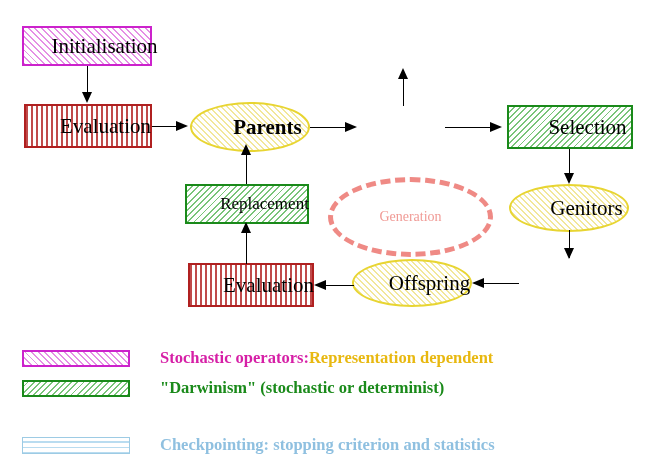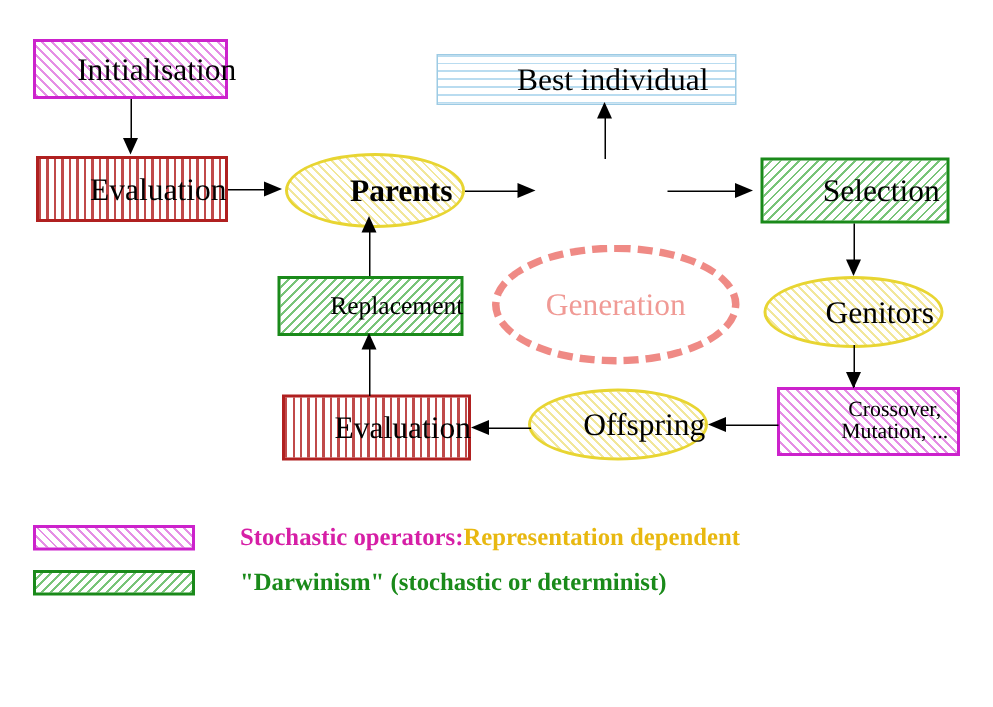--- a/index.html
+++ b/index.html
@@ -157,37 +157,34 @@
 <body>
 
 <div id="canvas">
 
   <div class="node fill-magenta" style="left:22px; top:26px; width:130px; height:40px; font-size:21px;">Initialisation</div>
 
   <div class="node fill-red" style="left:24px; top:104px; width:128px; height:44px; font-size:21px;">Evaluation</div>
 
   <div class="node ellipse fill-yellow" style="left:190px; top:102px; width:120px; height:50px; font-size:21px;font-weight:bold;">Parents</div>
 
-  <div class="node fill-blue" style="left:291px; top:36px; width:200px; height:34px; font-size:21px;">Best individual</div>
 
 
   <div class="node fill-green" style="left:507px; top:105px; width:126px; height:44px; font-size:21px;">Selection</div>
 
   <div class="node ellipse fill-yellow" style="left:509px; top:184px; width:120px; height:48px; font-size:21px;text-align:center;">Genitors</div>
 
-  <div class="node fill-magenta" style="left:518px; top:258px; width:122px; height:46px; font-size:14.5px;">Crossover,
-Mutation, ...</div>
 
   <div class="node ellipse fill-yellow" style="left:352px; top:259px; width:120px; height:48px; font-size:21px;">Offspring</div>
 
   <div class="node fill-red" style="left:188px; top:263px; width:126px; height:44px; font-size:21px;">Evaluation</div>
 
   <div class="node fill-green" style="left:185px; top:184px; width:124px; height:40px; font-size:17px;">Replacement</div>
 
-  <div class="gen-ellipse" style="left:328px; top:163px; width:165px; height:80px; font-size:21px;">Generation</div>
+  <div class="gen-ellipse" style="left:328px; top:177px; width:165px; height:80px; font-size:14px;">Generation</div>
 
   <div class="edge edge-v" style="left:87px; top:66px; height:28px;"></div>
   <div class="arrow arrow-down" style="left:82px; top:92px;"></div>
 
   <div class="edge edge-h" style="left:152px; top:126px; width:26px;"></div>
   <div class="arrow arrow-right" style="left:176px; top:121px;"></div>
 
   <div class="edge edge-h" style="left:310px; top:127px; width:36px;"></div>
   <div class="arrow arrow-right" style="left:345px; top:122px;"></div>
 
@@ -221,14 +218,18 @@
       <span style="color:#d61fa6;">Stochastic operators:</span><span class="part2" style="color:#e8b810;">Representation dependent</span>
     </div>
   </div>
 
   <div class="legend-row" style="top:378px;">
     <div class="swatch fill-green"></div>
     <div class="legend-text" style="color:#1a8a1a;">"Darwinism" (stochastic or determinist)</div>
   </div>
 
 
+  <div class="legend-row" style="top:435px;">
+    <div class="swatch fill-blue"></div>
+    <div class="legend-text" style="color:#8fc0e0;">Checkpointing: stopping criterion and statistics</div>
+  </div>
 
 </div>
 
 </body></html>

